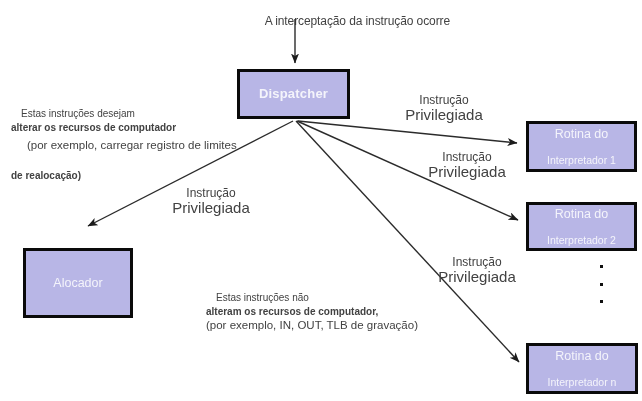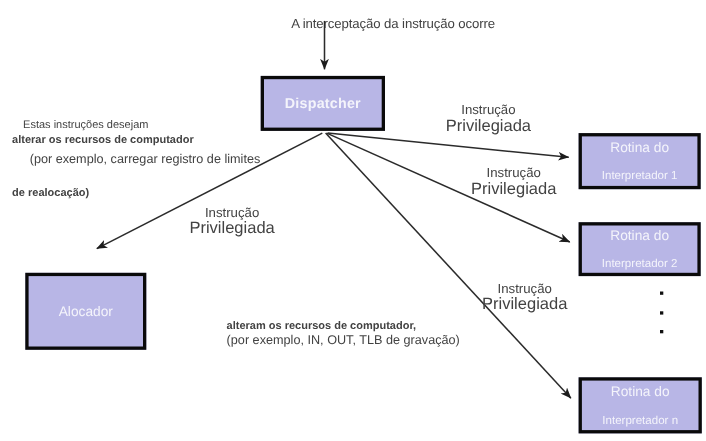--- a/index.html
+++ b/index.html
@@ -124,20 +124,21 @@
   </div>
 
   <div class="note left-note">
     <div class="n1">Estas instruções desejam</div>
     <div class="n2">alterar os recursos de computador</div>
     <div class="n3">(por exemplo, carregar registro de limites</div>
     <div class="n4s">de realocação)</div>
   </div>
 
   <div class="note bottom-note">
+    <div class="n1">Estas instruções não</div>
     <div class="n2">alteram os recursos de computador,</div>
     <div class="n4">(por exemplo, IN, OUT, TLB de gravação)</div>
   </div>
 
   <div class="vdots">
     <div class="dot"></div>
     <div class="dot"></div>
     <div class="dot"></div>
   </div>
 

